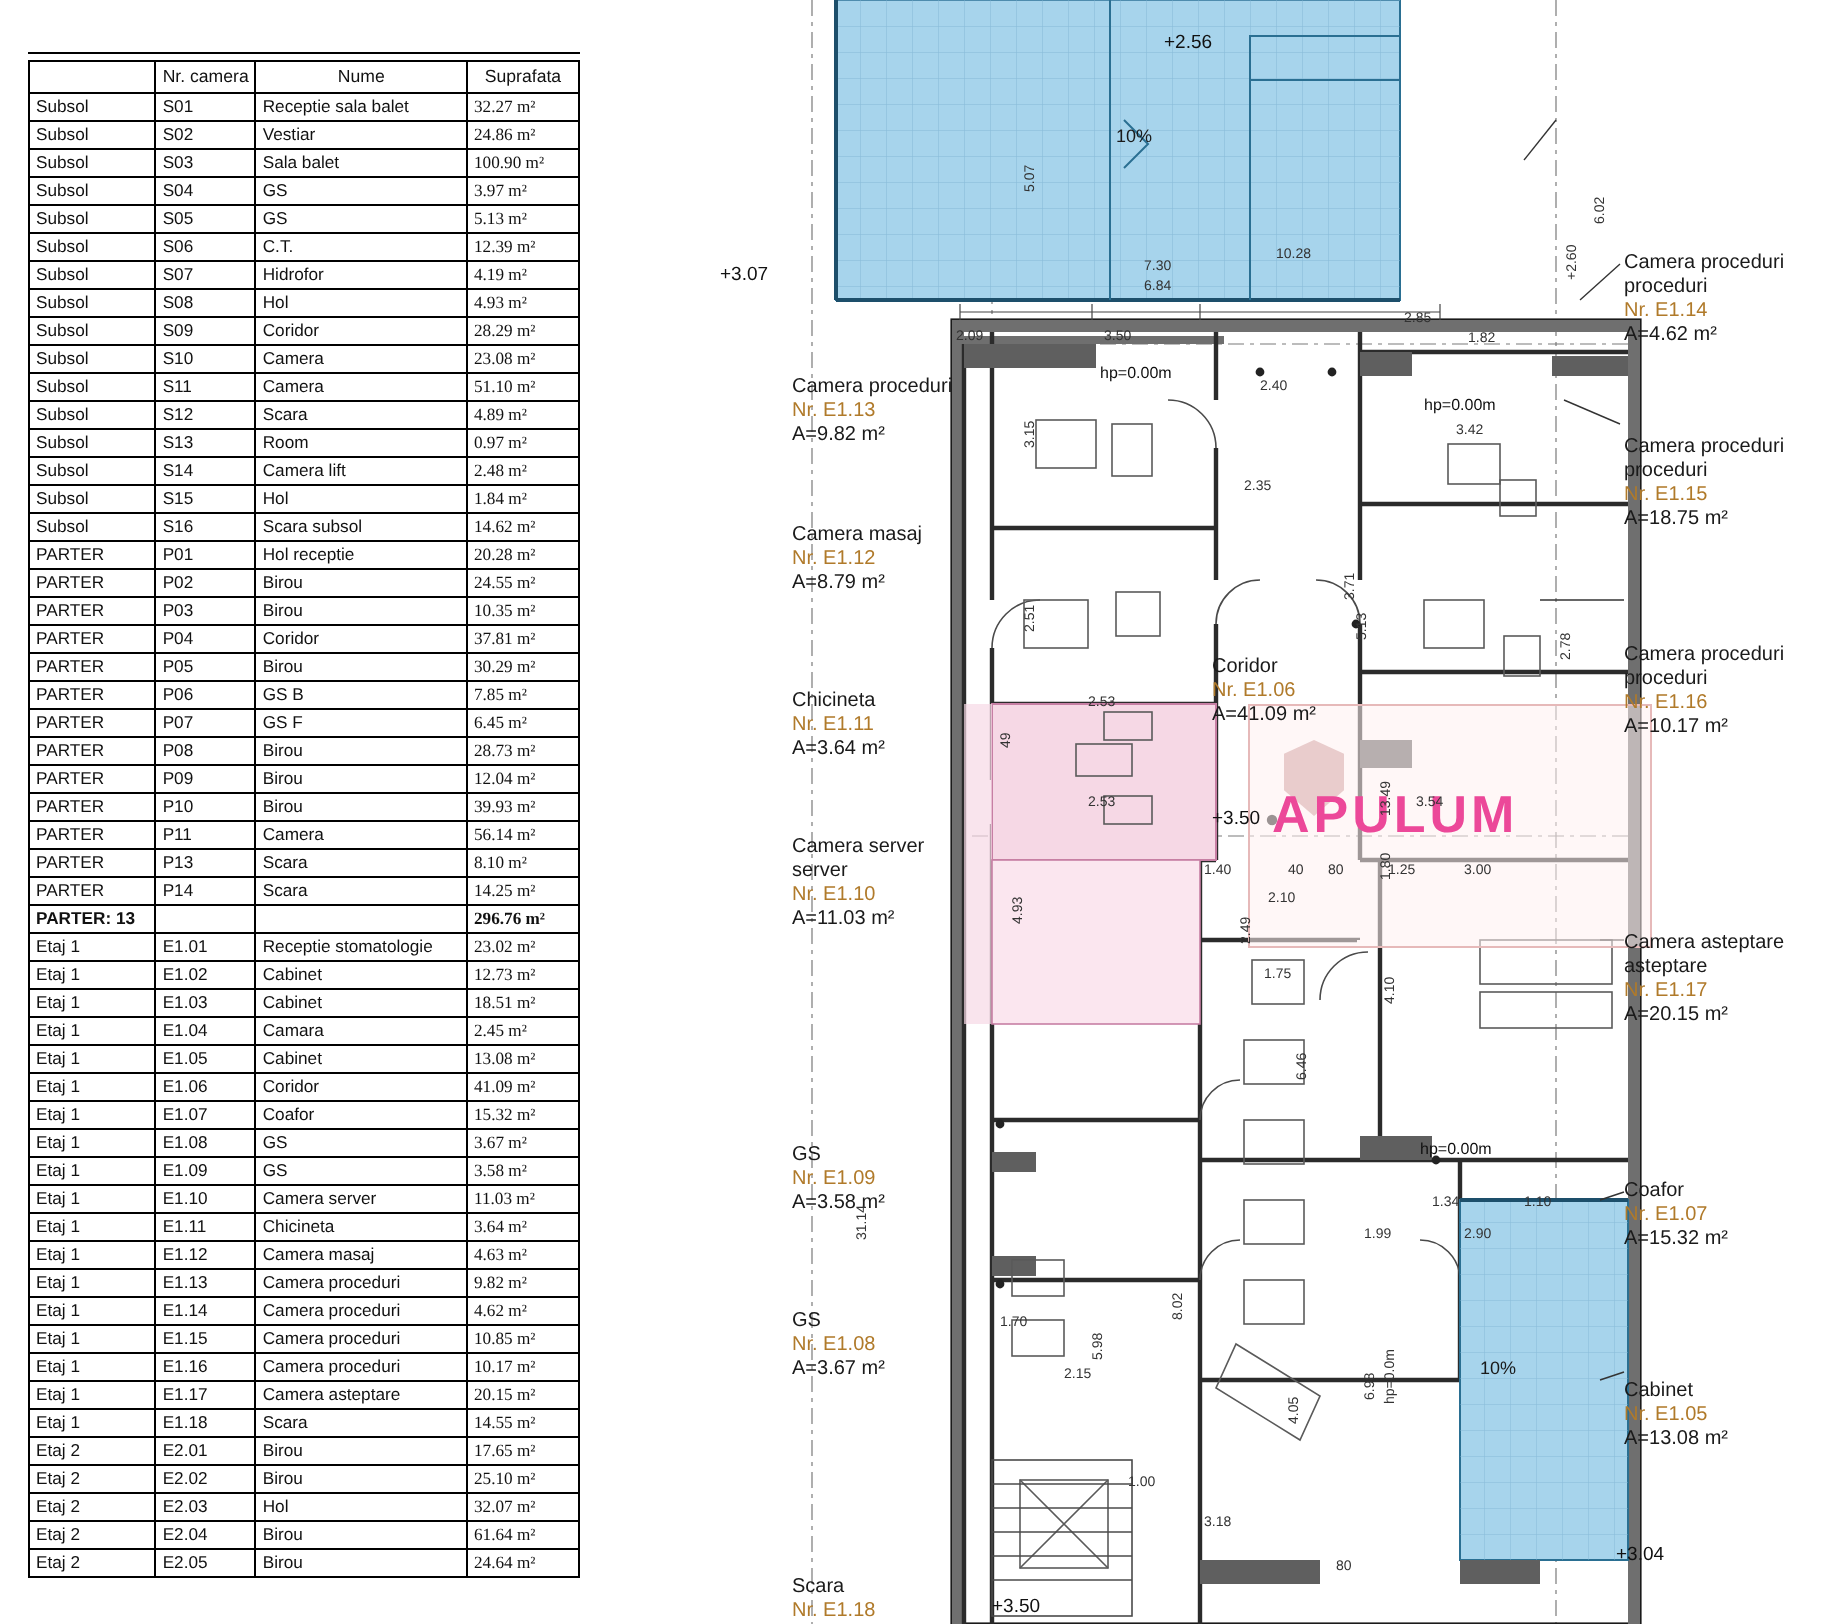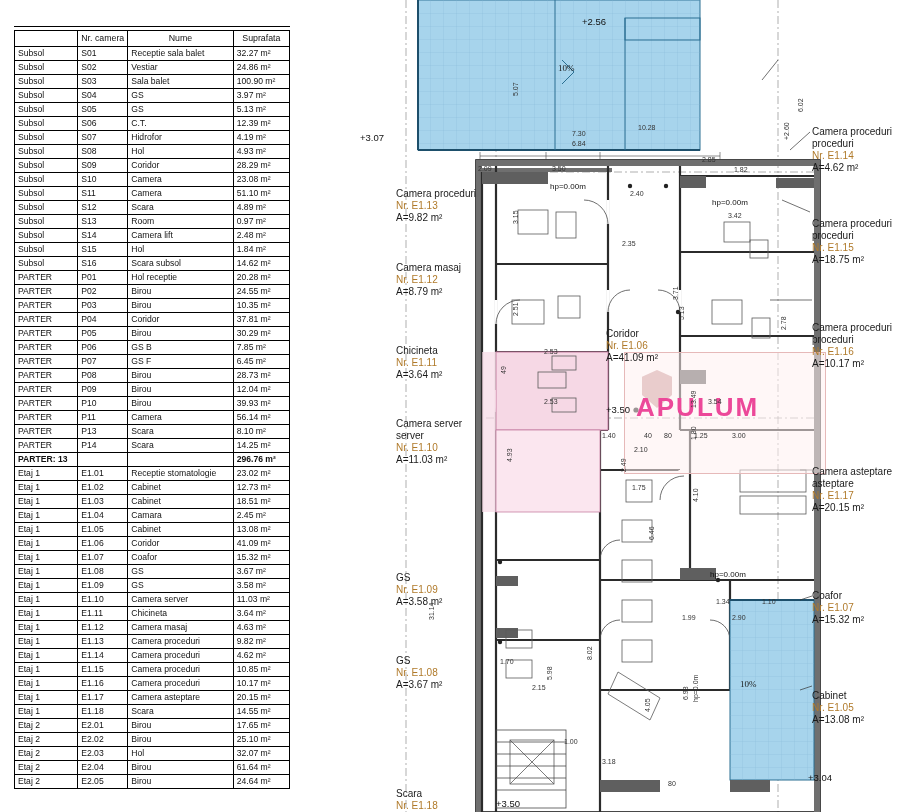--- a/index.html
+++ b/index.html
@@ -8,29 +8,29 @@
   
   #table-panel{position:absolute;left:0;top:0;width:300px;height:812px;background:#fff;}
   #table-title{position:absolute;left:14px;top:8px;width:276px;text-align:center;font-size:11px;letter-spacing:.4px;color:#111;}
   #title-rule{position:absolute;left:14px;top:26px;width:276px;height:1px;background:#000;}
   table.rooms{position:absolute;left:14px;top:30px;width:276px;border-collapse:collapse;font-size:8.6px;color:#111;}
   table.rooms th,table.rooms td{border:1px solid #000;padding:1px 3px;line-height:11px;height:11px;white-space:nowrap;overflow:hidden;}
   table.rooms th{font-weight:normal;text-align:center;font-size:8.8px;height:13px;}
   table.rooms td.c1{width:62px;}
   table.rooms td.c2{width:42px;}
   table.rooms td.c3{width:110px;}
-  table.rooms td.c4{width:58px;}
+  table.rooms td.c4{width:58px;font-family:Liberation Serif, serif;}
   table.rooms tr.sum td{font-weight:bold;}
 
   
   #plan{position:absolute;left:300px;top:0;width:613px;height:812px;background:#fff;overflow:hidden;}
   #plan svg{position:absolute;left:0;top:0;}
   .lbl{position:absolute;font-size:10px;color:#1a1a1a;line-height:12px;}
   .lbl .nr{color:#b07a2a;}
-  .lbl.small{font-size:9px;font-family:Liberation Serif, serif;}
+  .lbl.small{font-size:9px;}
   .dim{position:absolute;font-size:7px;color:#333;}
   .dimv{position:absolute;font-size:7px;color:#333;transform-origin:0 0;transform:rotate(-90deg);}
   .hp{position:absolute;font-size:8px;color:#111;}
   .lvl{position:absolute;font-size:9.5px;color:#111;}
 
   
   #watermark{position:absolute;left:324px;top:352px;width:200px;height:120px;border:1px solid #e6b9b9;background:rgba(255,240,240,.55);}
   #wm-text{position:absolute;left:336px;top:392px;font-size:26px;font-weight:bold;color:#ec4899;letter-spacing:2px;}
   #wm-shield{position:absolute;left:342px;top:370px;width:30px;height:38px;background:#e9cccc;clip-path:polygon(50% 0,100% 18%,100% 66%,50% 100%,0 66%,0 18%);}
 </style>

